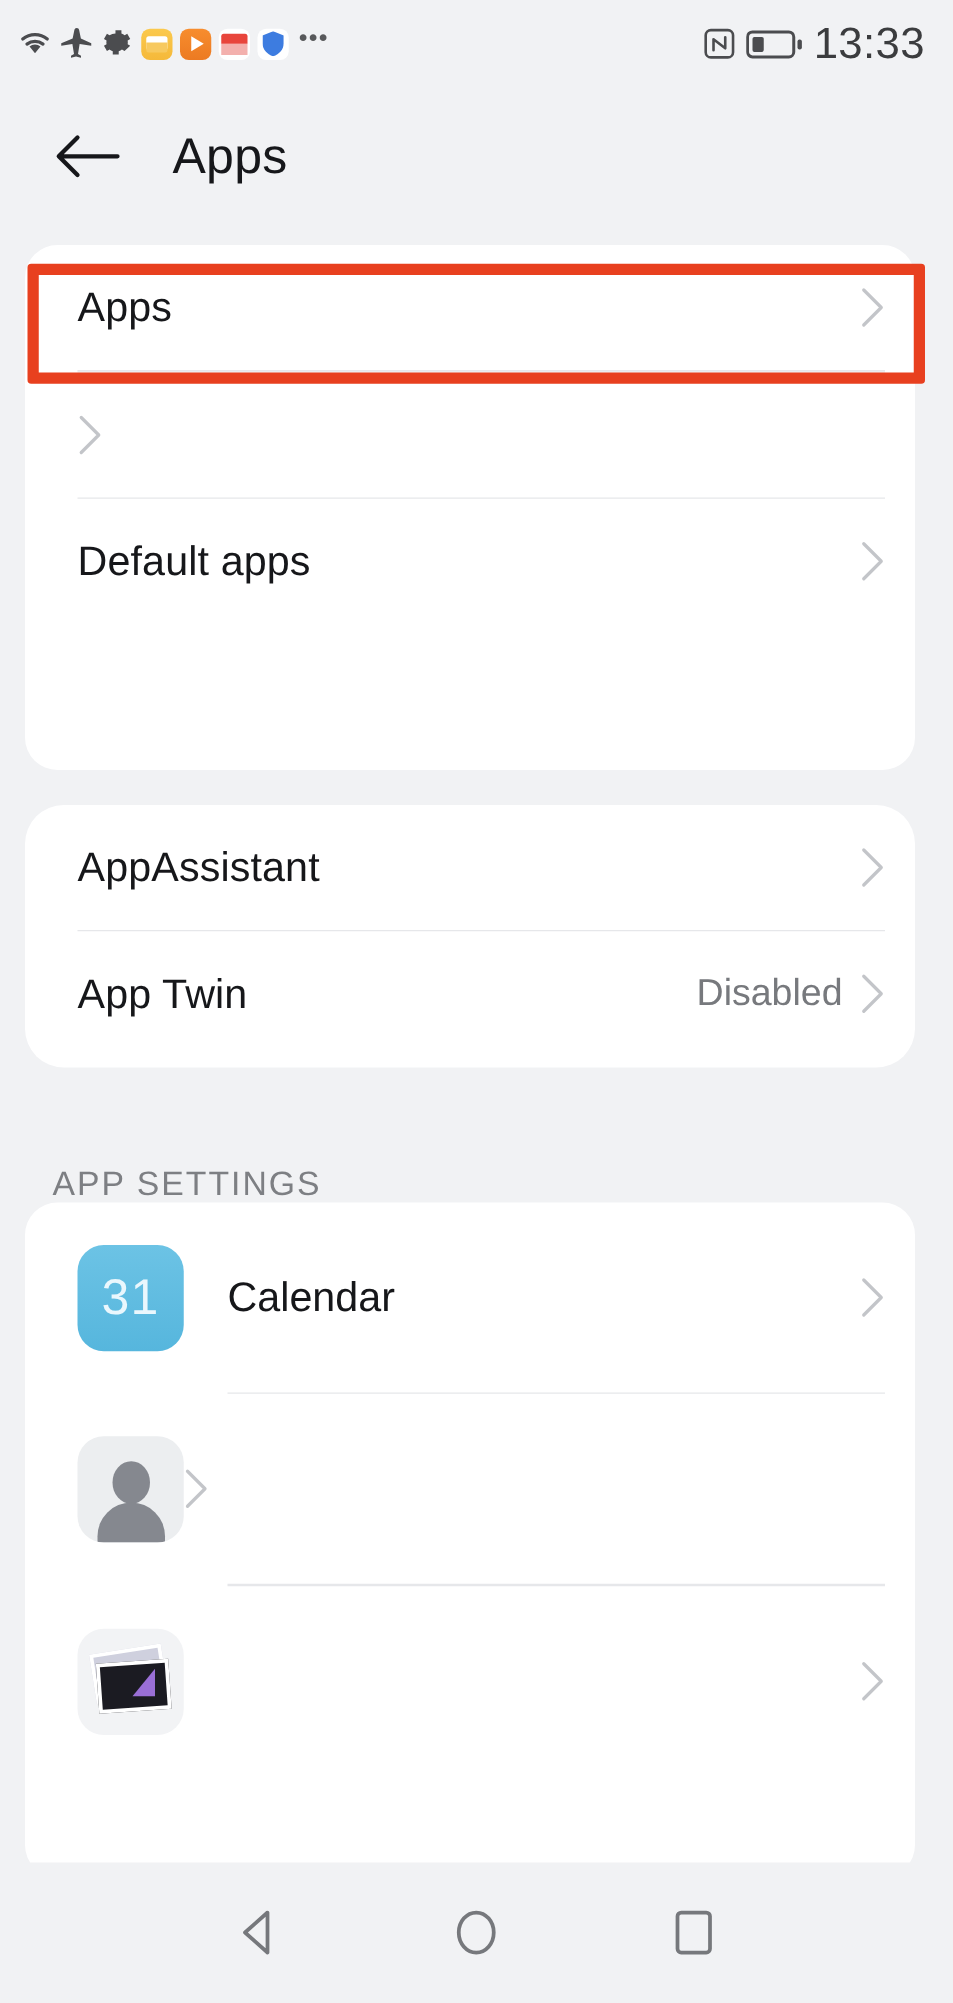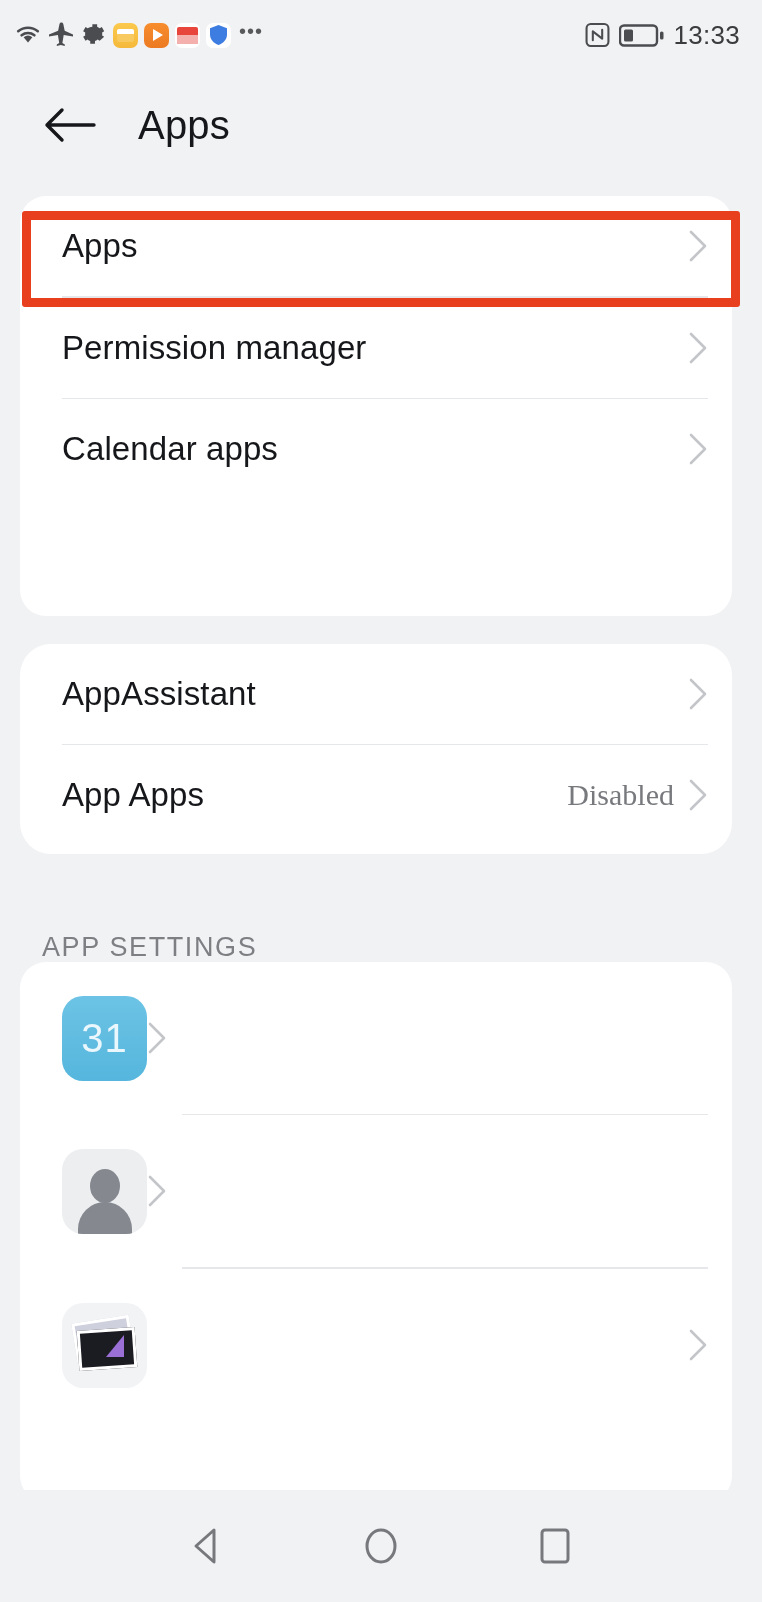--- a/index.html
+++ b/index.html
@@ -29,33 +29,33 @@
   .ai-orange{ background:linear-gradient(180deg,#f78d2e,#ec7a22); display:flex; align-items:center; justify-content:center; }
   .ai-orange:after{ content:""; width:0;height:0; border-left:10px solid #fff;
                     border-top:6px solid transparent; border-bottom:6px solid transparent; margin-left:3px; }
   .ai-red{ background:#fff; }
   .ai-red:after{ content:""; position:absolute; left:2px; top:4px; width:21px; height:8px;
                  background:#e8453c; border-radius:2px 2px 0 0; }
   .ai-red:before{ content:""; position:absolute; left:2px; top:12px; width:21px; height:9px;
                   background:#f3b0ad; }
   .ai-shield{ background:#fff; display:flex; align-items:center; justify-content:center; }
   .dots{ color:#58595b; font-size:20px; letter-spacing:1px; line-height:10px; margin-left:2px; padding-bottom:8px;}
-  .clock{ font-size:26px; color:#3b3c3e; letter-spacing:.3px; }
+  .clock{ font-size:35px; color:#3b3c3e; letter-spacing:.3px; }
 
   
   .header{ position:absolute; top:70px; left:0; width:762px; height:110px;
            display:flex; align-items:center; padding-left:44px; gap:42px; }
   .back-btn{ width:52px; height:46px; display:flex; align-items:center; }
   .page-title{ font-size:40px; color:#16171a; letter-spacing:.2px; }
 
   
   .card{ position:absolute; left:20px; width:712px; background:#fff; border-radius:26px; }
   .row{ position:relative; display:flex; align-items:center; height:100px; padding:0 24px 0 42px; }
   .row .label{ font-size:33px; color:#16171a; flex:1; letter-spacing:.1px; }
-  .row .value{ font-size:30px; color:#77797d; margin-right:14px;font-family:Liberation Serif, serif; }
+  .row .value{ font-size:30px; color:#77797d; margin-right:14px; }
   .chev{ width:20px; height:34px; flex:none; }
   .divider{ height:1px; background:#e6e7ea; margin-left:42px; margin-right:24px; }
   .divider.indent{ margin-left:162px; }
 
   
   #card1{ top:196px; height:420px; }
   
   .highlight{
     position:absolute; left:22px; top:211px; width:718px; height:96px;
     border:9px solid #e8401f; border-radius:3px; z-index:5; pointer-events:none;
@@ -162,60 +162,60 @@
   <div class="card" id="card1">
     <div class="row">
       <span class="label">Apps</span>
       <svg class="chev" viewBox="0 0 20 34">
           <path d="M3 3l14 14L3 31" stroke="#c3c5c9" stroke-width="2.6" fill="none" stroke-linecap="round" stroke-linejoin="round"></path>
         </svg>
     </div>
     <div class="divider"></div>
     <div class="divider"></div>
     <div class="row">
-      <span class="label">Permission manager</span>
-      <svg class="chev" viewBox="0 0 20 34">
-          <path d="M3 3l14 14L3 31" stroke="#c3c5c9" stroke-width="2.6" fill="none" stroke-linecap="round" stroke-linejoin="round"></path>
-        </svg>
-    </div>
-    <div class="divider"></div>
-    <div class="row">
-      <span class="label">Calendar apps</span>
+      <svg class="chev" viewBox="0 0 20 34">
+          <path d="M3 3l14 14L3 31" stroke="#c3c5c9" stroke-width="2.6" fill="none" stroke-linecap="round" stroke-linejoin="round"></path>
+        </svg>
+    </div>
+    <div class="divider"></div>
+    <div class="row">
+      <span class="label">Default apps</span>
       <svg class="chev" viewBox="0 0 20 34">
           <path d="M3 3l14 14L3 31" stroke="#c3c5c9" stroke-width="2.6" fill="none" stroke-linecap="round" stroke-linejoin="round"></path>
         </svg>
     </div>
   </div>
 
   <div class="highlight"></div>
 
   <div class="card" id="card2">
     <div class="row">
       <span class="label">AppAssistant</span>
       <svg class="chev" viewBox="0 0 20 34">
           <path d="M3 3l14 14L3 31" stroke="#c3c5c9" stroke-width="2.6" fill="none" stroke-linecap="round" stroke-linejoin="round"></path>
         </svg>
     </div>
     <div class="divider"></div>
     <div class="row">
-      <span class="label">App Apps</span>
+      <span class="label">App Twin</span>
       <span class="value">Disabled</span>
       <svg class="chev" viewBox="0 0 20 34">
           <path d="M3 3l14 14L3 31" stroke="#c3c5c9" stroke-width="2.6" fill="none" stroke-linecap="round" stroke-linejoin="round"></path>
         </svg>
     </div>
   </div>
 
   <div class="section-title">APP SETTINGS</div>
 
   <div class="card" id="card3">
     <div class="approw">
       <span class="app-ico ico-calendar">
         <span>31</span>
       </span>
+      <span class="label">Calendar</span>
       <svg class="chev" viewBox="0 0 20 34">
           <path d="M3 3l14 14L3 31" stroke="#c3c5c9" stroke-width="2.6" fill="none" stroke-linecap="round" stroke-linejoin="round"></path>
         </svg>
     </div>
     <div class="divider indent"></div>
     <div class="approw">
       <span class="app-ico ico-contacts">
         <span class="person-head"></span>
         <span class="person-body"></span>
       </span>

